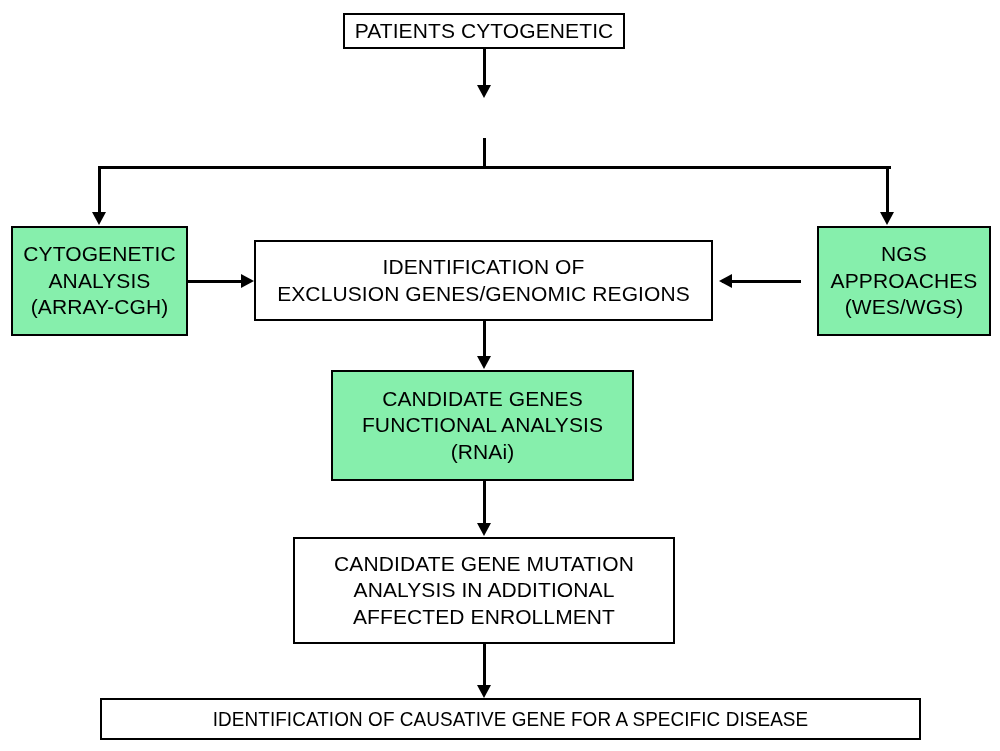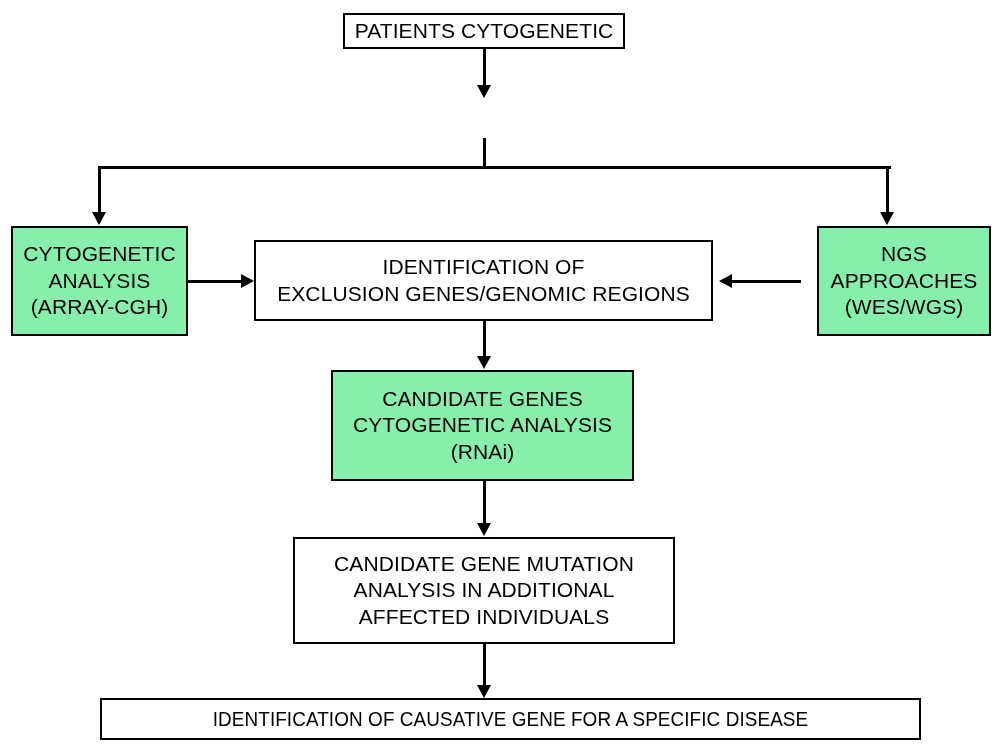--- a/index.html
+++ b/index.html
@@ -129,28 +129,28 @@
 (WES/WGS)</span>
   </div>
 
   <div class="node" id="n-identify">
     <span class="txt">IDENTIFICATION OF
 EXCLUSION GENES/GENOMIC REGIONS</span>
   </div>
 
   <div class="node highlight" id="n-rnai">
     <span class="txt">CANDIDATE GENES
-CYTOGENETIC ANALYSIS
+FUNCTIONAL ANALYSIS
 (RNAi)</span>
   </div>
 
   <div class="node" id="n-mutation">
     <span class="txt">CANDIDATE GENE MUTATION
 ANALYSIS IN ADDITIONAL
-AFFECTED INDIVIDUALS</span>
+AFFECTED ENROLLMENT</span>
   </div>
 
   <div class="node" id="n-causative">
     <span class="txt">IDENTIFICATION OF CAUSATIVE GENE FOR A SPECIFIC DISEASE</span>
   </div>
 
   <div class="vline" id="c1-v"></div>
   <div class="arrowhead down" id="c1-head"></div>
 
   <div class="vline" id="c2-v-stub"></div>

